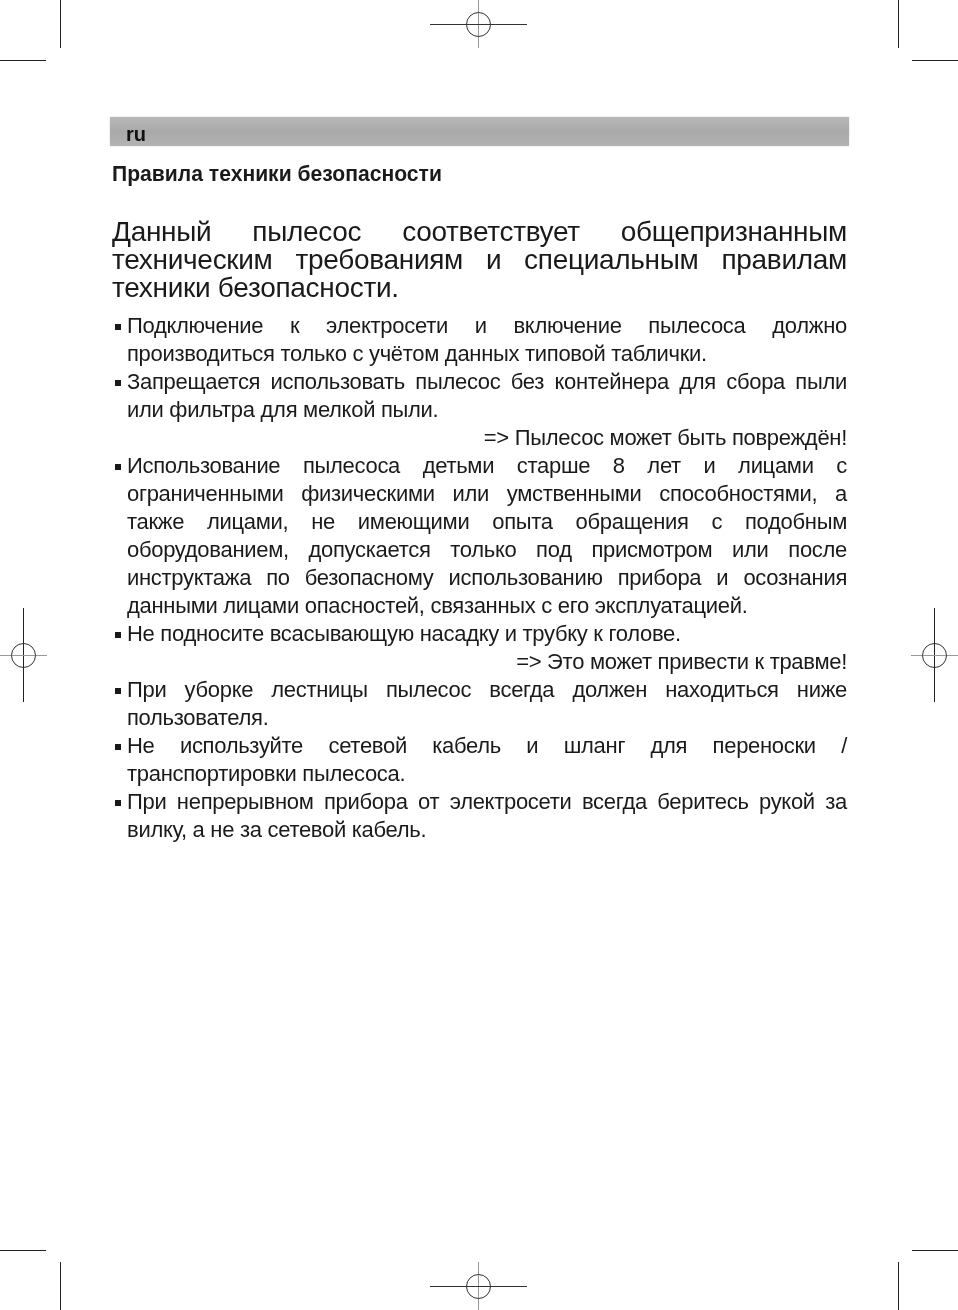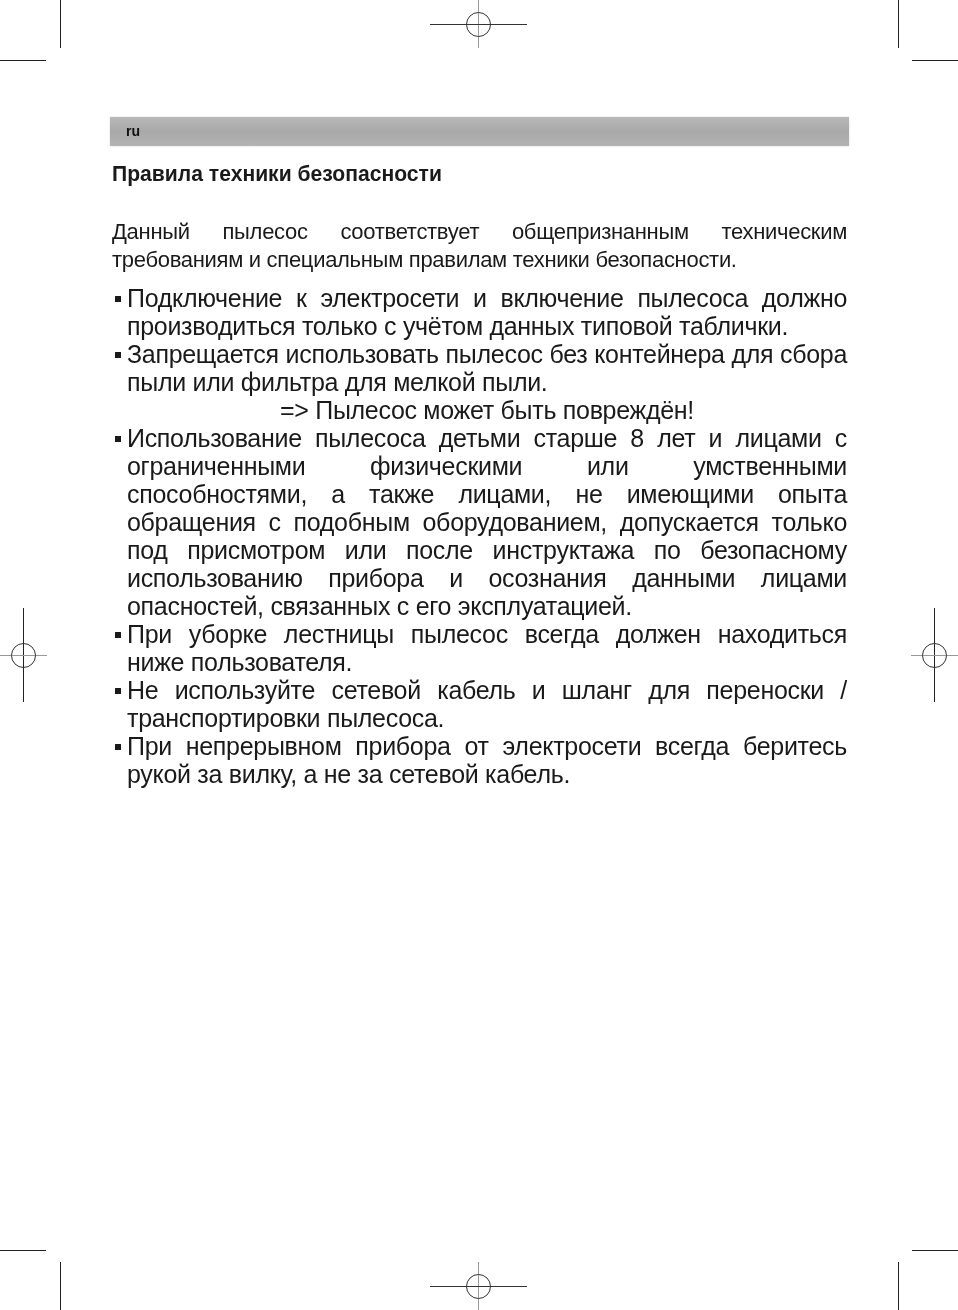--- a/index.html
+++ b/index.html
@@ -27,75 +27,75 @@
       top: 117px;
       width: 739px;
       height: 29px;
       background: linear-gradient(to bottom, #b8b8b8 0%, #a9a9a9 50%, #b3b3b3 100%);
       box-shadow: 0 0 2px rgba(0,0,0,0.15);
     }
     .lang-code {
       position: absolute;
       left: 16px;
       top: 6px;
-      font-size: 14px;
+      font-size: 20px;
       font-weight: bold;
       color: #111;
       letter-spacing: 0px;
     }
     .content {
       position: absolute;
       left: 112px;
       top: 156px;
       width: 735px;
     }
     .title {
       font-size: 22px;
       font-weight: bold;
       margin: 0 0 26px 0;
       line-height: 36px;
       transform: scaleX(0.96);
       transform-origin: left center;
       letter-spacing: 0px;
     }
     .intro {
-      font-size: 22px;
+      font-size: 28px;
       line-height: 28px;
       margin: 16px 0 10px 0;
       text-align: justify;
       text-align-last: left;
       letter-spacing: -0.3px;
     }
     .bullets {
       list-style: none;
       margin: 0;
       padding: 0;
     }
     .bullet {
       position: relative;
       padding-left: 15px;
-      font-size: 25px;
+      font-size: 22px;
       line-height: 28px;
       text-align: justify;
       letter-spacing: -0.3px;
     }
     .bullet-icon {
       position: absolute;
       left: 3px;
       top: 12px;
       width: 6px;
       height: 6px;
       background: #1a1a1a;
     }
     .bullet-text {
       display: block;
     }
     .bullet-note {
       display: block;
-      text-align: center;
+      text-align: right;
     }
   </style>
 </head>
 <body>
 
 <svg class="marks" width="958" height="1310" viewBox="0 0 958 1310" xmlns="http://www.w3.org/2000/svg">
 
   <g stroke="#222" stroke-width="1">
     <line x1="60.5" y1="0" x2="60.5" y2="48"></line>
     <line x1="898.5" y1="0" x2="898.5" y2="48"></line>
@@ -152,20 +152,22 @@
       <span class="bullet-icon"></span>
       <span class="bullet-text">Запрещается использовать пылесос без контейнера для сбора пыли или фильтра для мелкой пыли.</span>
       <span class="bullet-note">=&gt; Пылесос может быть повреждён!</span>
     </li>
     <li class="bullet">
       <span class="bullet-icon"></span>
       <span class="bullet-text">Использование пылесоса детьми старше 8 лет и лицами с ограниченными физическими или умственными способностями, а также лицами, не имеющими опыта обращения с подобным оборудованием, допускается только под присмотром или после инструктажа по безопасному использованию прибора и осознания данными лицами опасностей, связанных с его эксплуатацией.</span>
     </li>
     <li class="bullet">
       <span class="bullet-icon"></span>
+      <span class="bullet-text">Не подносите всасывающую насадку и трубку к голове.</span>
+      <span class="bullet-note">=&gt; Это может привести к травме!</span>
     </li>
     <li class="bullet">
       <span class="bullet-icon"></span>
       <span class="bullet-text">При уборке лестницы пылесос всегда должен находиться ниже пользователя.</span>
     </li>
     <li class="bullet">
       <span class="bullet-icon"></span>
       <span class="bullet-text">Не используйте сетевой кабель и шланг для переноски /транспортировки пылесоса.</span>
     </li>
     <li class="bullet">

